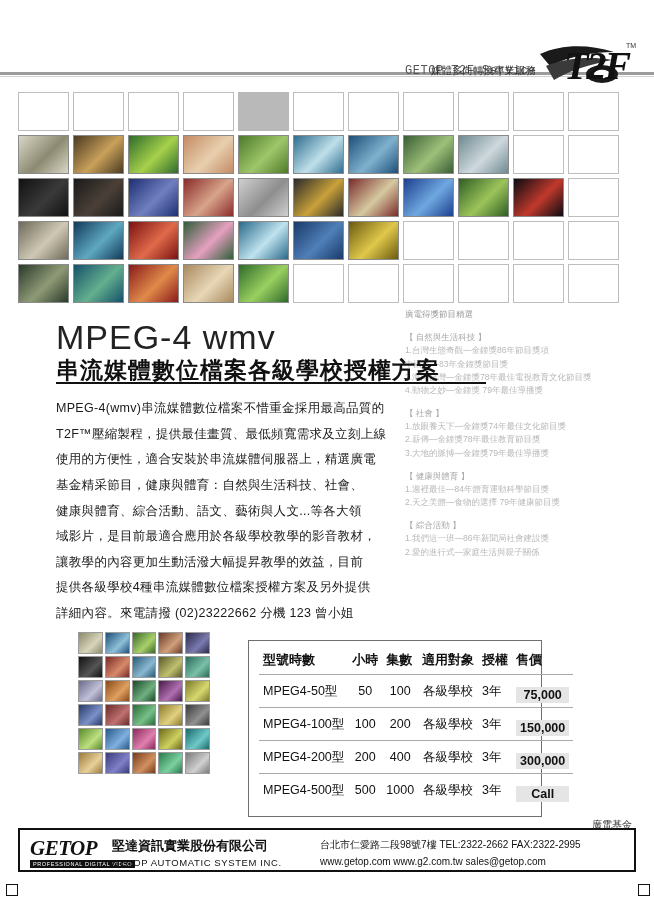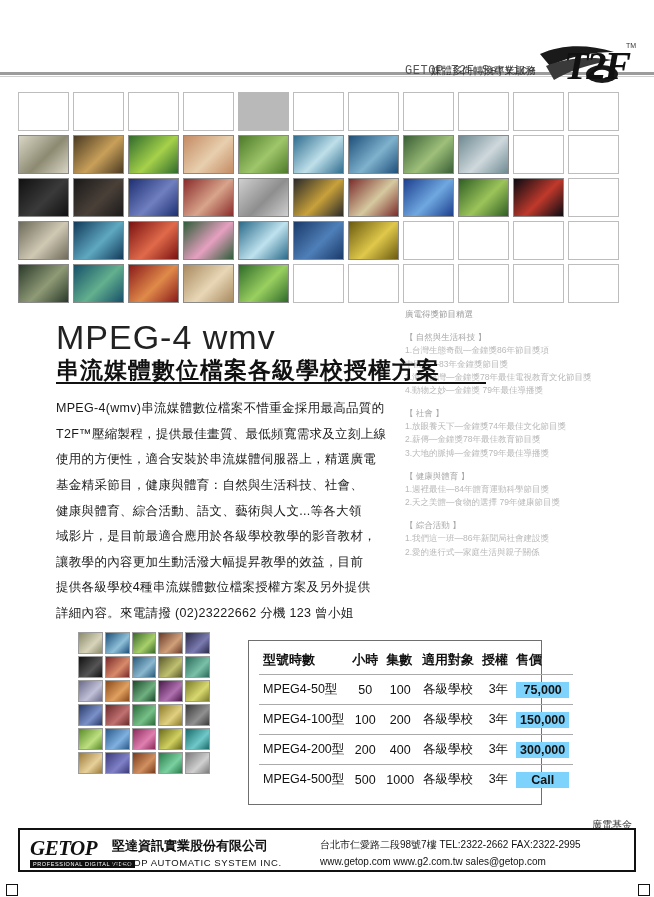--- a/index.html
+++ b/index.html
@@ -194,26 +194,27 @@
     padding: 4px 4px;
     border-top: 1px solid #aaaaaa;
     white-space: nowrap;
     color: #111;
   }
   table.price tr.row td { height: 21px; }
   .c-model { width: 92px; }
   .c-hours { width: 48px; text-align: center; }
   .c-eps   { width: 50px; text-align: center; }
   .c-target{ width: 72px; text-align: center; }
-  .c-lic   { width: 42px; text-align: right; }
+  .c-lic   { width: 42px; text-align: left; }
   .c-price { width: 72px; text-align: center; font-weight: bold; }
   .hl {
-    background: #7dd3fc;
+    background: #e5e5e5;
     display: block;
     padding: 1px 4px;
+    margin-top: 8px;
   }
   .hl.call { color: #111; }
   .price-shadow {
     position: absolute;
     left: 252px; top: 644px;
     width: 358px; height: 142px;
     background: #cfcfcf;
     z-index: -1;
   }
 

